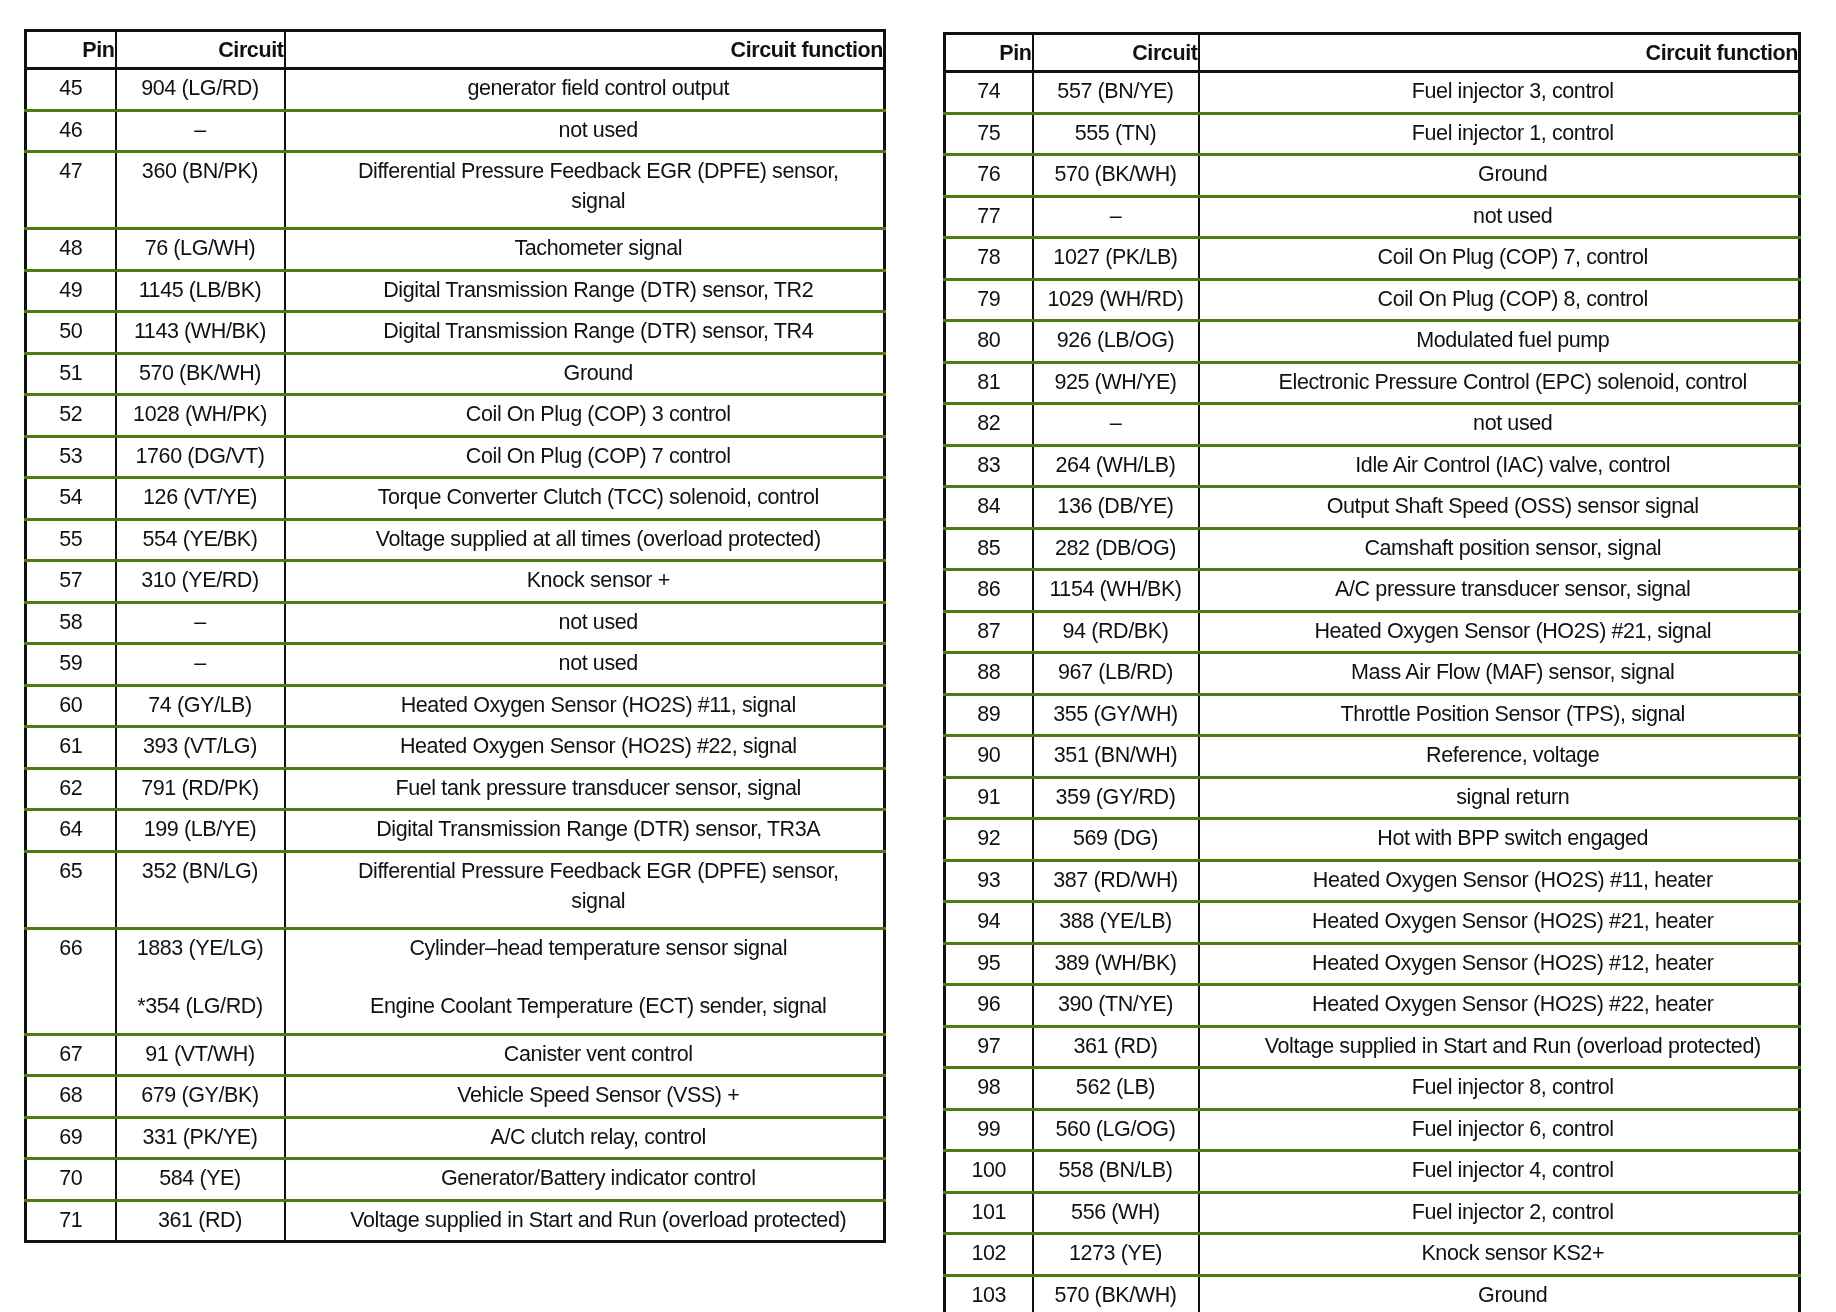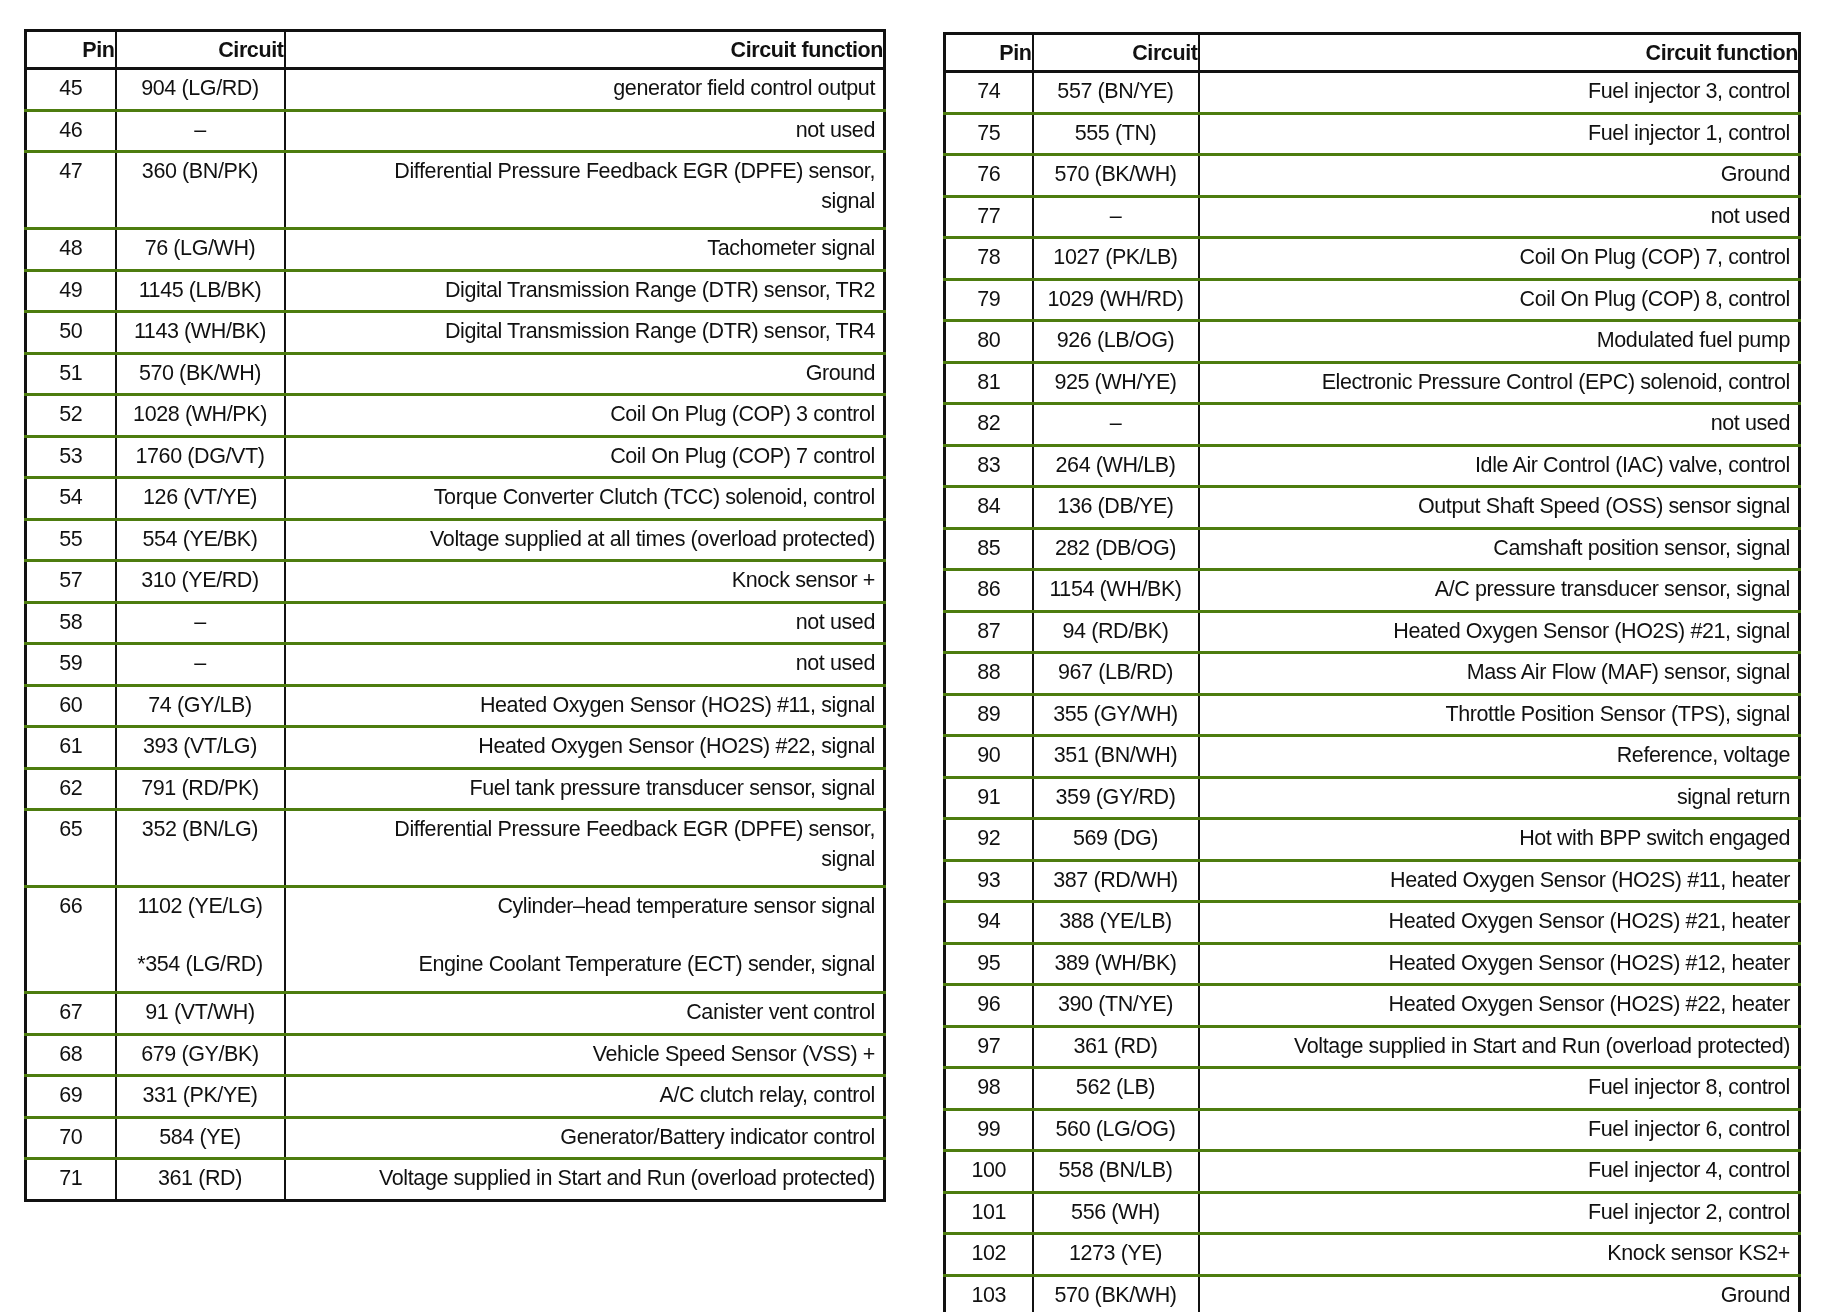--- a/index.html
+++ b/index.html
@@ -37,21 +37,21 @@
       border-bottom-width: 3px;
     }
     .pin-table tr.data-row td {
       height: 35.5px;
     }
     .pin-table td.pin, .pin-table td.circuit {
       text-align: center;
       padding-top: 3px;
     }
     .pin-table td.func {
-      text-align: right;
+      text-align: center;
       padding-left: 36px;
       padding-top: 3px;
       padding-right: 8px;
     }
     .pin-table tr.data-row {
       border-top: 3px solid #4d7c0f;
     }
     .cell-line {
       display: block;
     }
@@ -242,34 +242,43 @@
       </tr>
       <tr class="data-row">
         <td class="pin">62</td>
         <td class="circuit">
           <span class="cell-line">791 (RD/PK)</span>
         </td>
         <td class="func">
           <span class="cell-line">Fuel tank pressure transducer sensor, signal</span>
         </td>
       </tr>
+      <tr class="data-row">
+        <td class="pin">64</td>
+        <td class="circuit">
+          <span class="cell-line">199 (LB/YE)</span>
+        </td>
+        <td class="func">
+          <span class="cell-line">Digital Transmission Range (DTR) sensor, TR3A</span>
+        </td>
+      </tr>
       <tr class="data-row row-2">
         <td class="pin">65</td>
         <td class="circuit">
           <span class="cell-line">352 (BN/LG)</span>
         </td>
         <td class="func">
           <span class="cell-line">Differential Pressure Feedback EGR (DPFE) sensor,</span>
           <span class="cell-line">signal</span>
         </td>
       </tr>
       <tr class="data-row row-3">
         <td class="pin">66</td>
         <td class="circuit">
-          <span class="cell-line">1102 (YE/LG)</span>
+          <span class="cell-line">1883 (YE/LG)</span>
           <span class="gap-line"></span>
           <span class="cell-line">*354 (LG/RD)</span>
         </td>
         <td class="func">
           <span class="cell-line">Cylinder–head temperature sensor  signal</span>
           <span class="gap-line"></span>
           <span class="cell-line">Engine Coolant Temperature (ECT) sender, signal</span>
         </td>
       </tr>
       <tr class="data-row">

